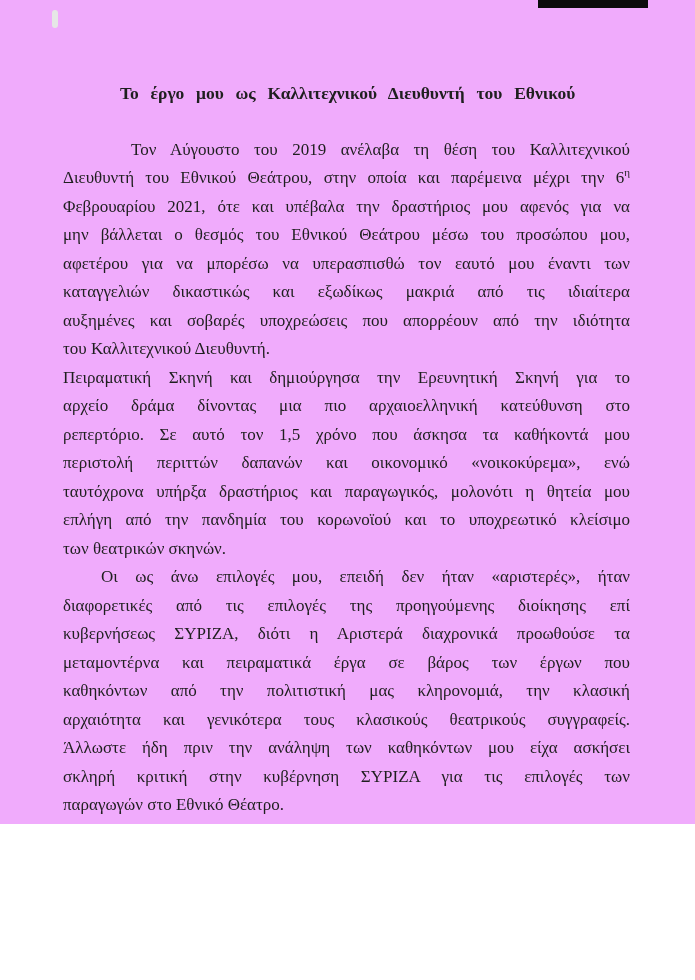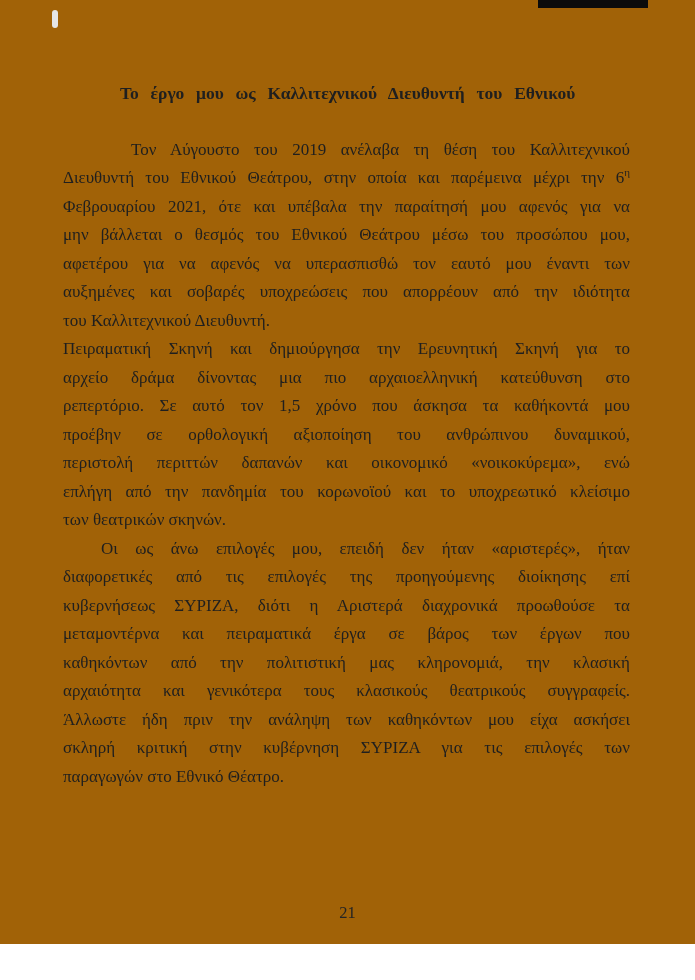--- a/index.html
+++ b/index.html
@@ -3,22 +3,22 @@
 <meta charset="utf-8">
 <style>
   html, body {
     margin: 0;
     padding: 0;
     background: #ffffff;
   }
   .page {
     position: relative;
     width: 695px;
-    height: 944px;
-    background: #a16207;
+    height: 824px;
+    background: #f0abfc;
     overflow: hidden;
     font-family: "Liberation Serif", "DejaVu Serif", serif;
     color: #1f1f1f;
   }
   .content {
     position: absolute;
     left: 63px;
     top: 79px;
     width: 567px;
   }
@@ -93,33 +93,34 @@
 
   <div class="content">
 
     <h1 class="doc-title">
       <div class="t-line t1">Το  έργο  μου  ως  Καλλιτεχνικού  Διευθυντή  του  Εθνικού</div>
     </h1>
 
     <div class="para">
       <div class="line indent-lg">Τον Αύγουστο του 2019 ανέλαβα τη θέση του Καλλιτεχνικού</div>
       <div class="line"><span>Διευθυντή του Εθνικού Θεάτρου, στην οποία και παρέμεινα μέχρι την 6</span><sup class="ss">η</sup></div>
-      <div class="line">Φεβρουαρίου 2021, ότε και υπέβαλα την παραίτησή μου αφενός για να</div>
+      <div class="line">Φεβρουαρίου 2021, ότε και υπέβαλα την δραστήριος μου αφενός για να</div>
       <div class="line">μην βάλλεται ο θεσμός του Εθνικού Θεάτρου μέσω του προσώπου μου,</div>
-      <div class="line">αφετέρου για να αφενός να υπερασπισθώ τον εαυτό μου έναντι των</div>
+      <div class="line">αφετέρου για να μπορέσω να υπερασπισθώ τον εαυτό μου έναντι των</div>
+      <div class="line">καταγγελιών δικαστικώς και εξωδίκως μακριά από τις ιδιαίτερα</div>
       <div class="line">αυξημένες και σοβαρές υποχρεώσεις που απορρέουν από την ιδιότητα</div>
       <div class="line last">του Καλλιτεχνικού Διευθυντή.</div>
     </div>
 
     <div class="para">
       <div class="line">Πειραματική Σκηνή και δημιούργησα την Ερευνητική Σκηνή για το</div>
       <div class="line">αρχείο δράμα δίνοντας μια πιο αρχαιοελληνική κατεύθυνση στο</div>
       <div class="line">ρεπερτόριο. Σε αυτό τον 1,5 χρόνο που άσκησα τα καθήκοντά μου</div>
-      <div class="line">προέβην σε ορθολογική αξιοποίηση του ανθρώπινου δυναμικού,</div>
       <div class="line">περιστολή περιττών δαπανών και οικονομικό «νοικοκύρεμα», ενώ</div>
+      <div class="line">ταυτόχρονα υπήρξα δραστήριος και παραγωγικός, μολονότι η θητεία μου</div>
       <div class="line">επλήγη από την πανδημία του κορωνοϊού και το υποχρεωτικό κλείσιμο</div>
       <div class="line last">των θεατρικών σκηνών.</div>
     </div>
 
     <div class="para">
       <div class="line indent-sm">Οι ως άνω επιλογές μου, επειδή δεν ήταν «αριστερές», ήταν</div>
       <div class="line">διαφορετικές από τις επιλογές της προηγούμενης διοίκησης επί</div>
       <div class="line">κυβερνήσεως ΣΥΡΙΖΑ, διότι η Αριστερά διαχρονικά προωθούσε τα</div>
       <div class="line">μεταμοντέρνα και πειραματικά έργα σε βάρος των έργων που</div>
       <div class="line">καθηκόντων από την πολιτιστική μας κληρονομιά, την κλασική</div>

